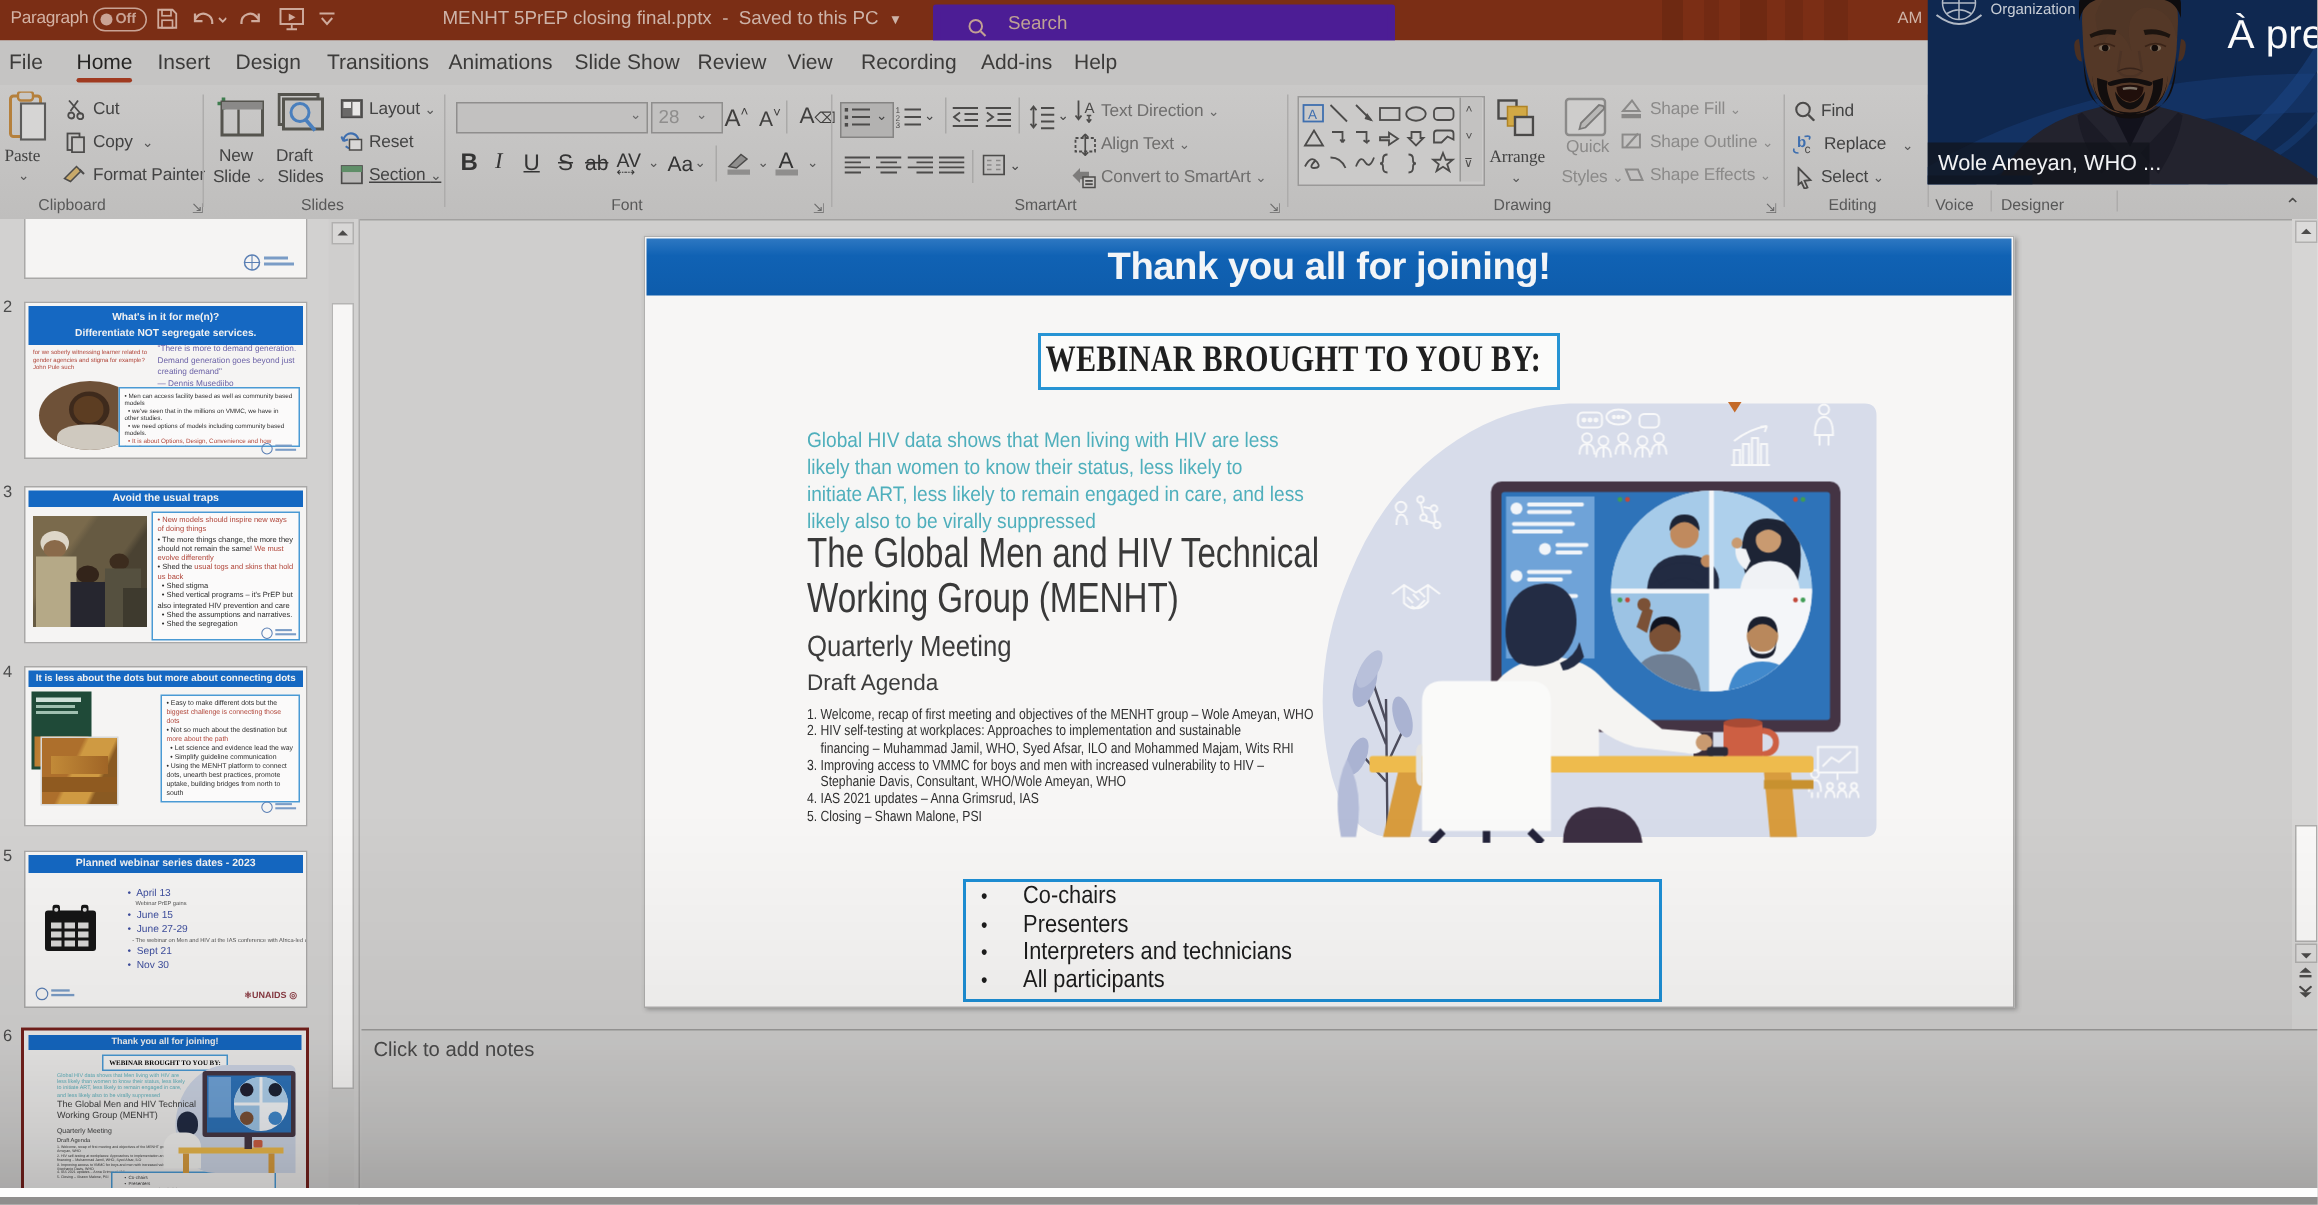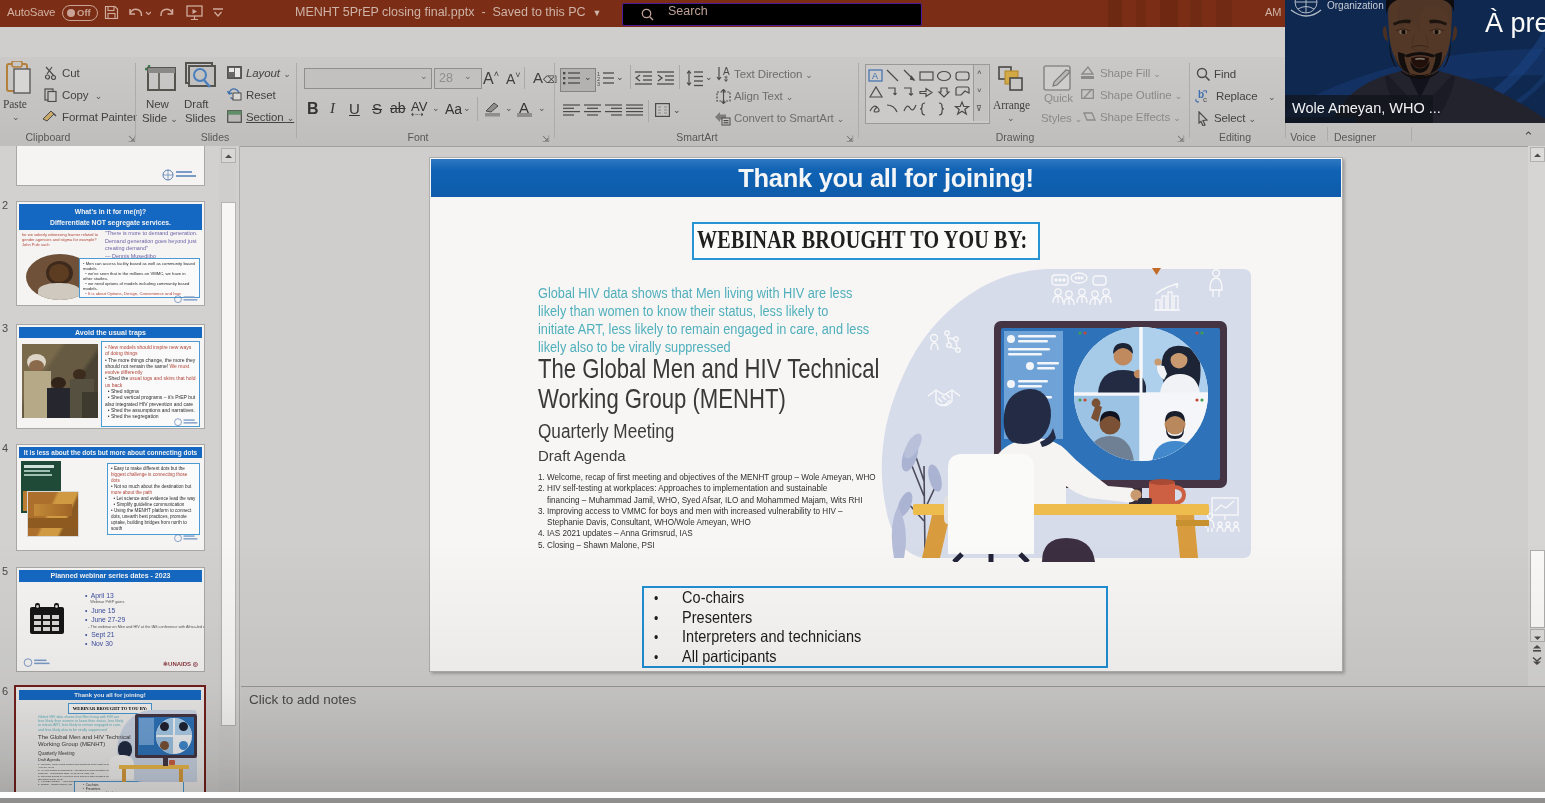--- a/index.html
+++ b/index.html
@@ -5,21 +5,21 @@
     font-family:"Liberation Sans",sans-serif;}
   .abs{position:absolute;}
   #app{position:relative;width:1545px;height:803px;background:#cfcecd;}
   
   #titlebar{left:0;top:0;width:1545px;height:27px;background:#7b2e15;color:#d8b4a6;}
   #autosave{left:7px;top:6px;font-size:11.5px;color:#d3b2a4;letter-spacing:-0.2px;}
   #toggle{left:62px;top:5px;width:34px;height:14px;border:1px solid #c9a395;border-radius:8px;}
   #toggle .knob{left:4px;top:3px;width:8px;height:8px;border-radius:50%;background:#c9a395;}
   #toggle .lab{left:14px;top:1px;font-size:9.5px;font-weight:bold;color:#c9a395;}
   #doctitle{left:295px;top:5px;font-size:12.5px;color:#cdb3a8;}
-  #searchbox{left:622px;top:3px;width:298px;height:21px;background:#000000;border:1px solid #4c1d95;
+  #searchbox{left:622px;top:3px;width:298px;height:21px;background:#4c1d95;border:5px solid #4c1d95;
      border-radius:2px;color:#bfa294;font-size:12.5px;}
   #avatarAM{left:1265px;top:6px;color:#cfb4a8;font-size:11px;}
   
   #tabrow{left:0;top:27px;width:1545px;height:30px;background:#c5c4c3;}
   .tab{position:absolute;top:6px;font-size:14px;color:#3c3b3a;}
   
   #ribbon{left:0;top:57px;width:1545px;height:89px;
      background:linear-gradient(#cac9c8,#bfbebd);border-bottom:1px solid #a2a1a0;}
   .gsep{position:absolute;top:6px;width:1px;height:75px;background:#adacab;}
   .glabel{position:absolute;top:74px;font-size:10.5px;color:#585858;width:120px;text-align:center;}
@@ -54,21 +54,21 @@
   #whitestrip{left:0;top:792px;width:1545px;height:6px;background:#fdfdfd;z-index:60;}
   #graystrip{left:0;top:798px;width:1545px;height:5px;background:#8f8e8d;z-index:60;}
   
   #dimmer{left:0;top:146px;width:1545px;height:657px;z-index:50;pointer-events:none;
      background:linear-gradient(180deg,rgba(0,0,0,0) 0%,rgba(0,0,0,0) 60%,rgba(0,0,0,0.03) 74%,
         rgba(0,0,0,0.055) 83%,rgba(0,0,0,0.13) 93%,rgba(0,0,0,0.21) 100%);}
 </style></head>
 <body>
 <div id="app">
   <div id="titlebar" class="abs"></div>
-  <div id="autosave" class="abs">AutoSave</div>
+  <div id="autosave" class="abs">Paragraph</div>
   <div id="toggle" class="abs">
       <div class="knob abs"></div>
       <div class="lab abs">Off</div>
     </div>
   <svg class="abs" style="left:104px;top:5px;" width="15" height="15" viewBox="0 0 15 15">
     <path d="M1.5 1.5 H11 L13.5 4 V13.5 H1.5 Z" fill="none" stroke="#cfab9d" stroke-width="1.2"></path>
     <rect x="4" y="1.5" width="6" height="4" fill="none" stroke="#cfab9d" stroke-width="1.1"></rect>
     <rect x="4" y="8.5" width="7" height="5" fill="none" stroke="#cfab9d" stroke-width="1.1"></rect>
   </svg>
   <svg class="abs" style="left:127px;top:5px;" width="24" height="16" viewBox="0 0 24 16">
@@ -91,20 +91,34 @@
         <circle cx="5.5" cy="5.5" r="4.2" fill="none" stroke="#c2a093" stroke-width="1.3"></circle>
         <line x1="8.8" y1="8.8" x2="12" y2="12" stroke="#c2a093" stroke-width="1.4"></line>
       </svg><span style="margin-left:45px;">Search</span></div>
   <div class="abs" style="left:1108px;top:0;width:14px;height:27px;background:rgba(0,0,0,0.10);"></div>
   <div class="abs" style="left:1136px;top:0;width:10px;height:27px;background:rgba(0,0,0,0.07);"></div>
   <div class="abs" style="left:1160px;top:0;width:18px;height:27px;background:rgba(60,20,5,0.18);"></div>
   <div class="abs" style="left:1190px;top:0;width:12px;height:27px;background:rgba(0,0,0,0.08);"></div>
   <div class="abs" style="left:1216px;top:0;width:16px;height:27px;background:rgba(60,20,5,0.14);"></div>
   <div id="avatarAM" class="abs">AM</div>
 
+  <div id="tabrow" class="abs">
+    <div class="tab" style="left:6px;">File</div>
+    <div class="tab" style="left:51px;color:#252423;">Home<div style="height:3px;background:#a03a20;margin-top:3px;border-radius:2px;"></div></div>
+    <div class="tab" style="left:105px;">Insert</div>
+    <div class="tab" style="left:157px;">Design</div>
+    <div class="tab" style="left:218px;">Transitions</div>
+    <div class="tab" style="left:299px;">Animations</div>
+    <div class="tab" style="left:383px;">Slide Show</div>
+    <div class="tab" style="left:465px;">Review</div>
+    <div class="tab" style="left:525px;">View</div>
+    <div class="tab" style="left:574px;">Recording</div>
+    <div class="tab" style="left:654px;">Add-ins</div>
+    <div class="tab" style="left:716px;">Help</div>
+  </div>
 
   <div id="ribbon" class="abs">
 
    <svg class="abs" style="left:6px;top:4px;" width="26" height="34" viewBox="0 0 26 34">
      <rect x="1" y="3" width="20" height="27" rx="2" fill="none" stroke="#b5803c" stroke-width="2"></rect>
      <rect x="6" y="0" width="10" height="6" rx="2" fill="#c7c6c5" stroke="#b5803c" stroke-width="1.6"></rect>
      <rect x="8" y="8" width="16" height="24" fill="#d6d5d4" stroke="#5c5b5a" stroke-width="1.4"></rect>
    </svg>
    <div class="btxt" style="left:3px;top:41px;font-family:Liberation Serif, serif;">Paste</div>
    <div class="btxt" style="left:12px;top:55px;font-size:9px;color:#555;">⌄</div>
@@ -142,21 +156,21 @@
      <circle cx="15" cy="13" r="6" fill="none" stroke="#4a7fbd" stroke-width="2"></circle>
      <line x1="19" y1="18" x2="25" y2="25" stroke="#4a7fbd" stroke-width="2.4"></line>
    </svg>
    <div class="btxt" style="left:184px;top:41px;">Draft</div>
    <div class="btxt" style="left:185px;top:55px;">Slides</div>
    <svg class="abs" style="left:227px;top:9px;" width="15" height="13" viewBox="0 0 15 13">
      <rect x="0.7" y="0.7" width="13.6" height="11.6" fill="#6a6968" stroke="#4c4b4a" stroke-width="1.2"></rect>
      <rect x="2" y="2" width="5" height="4" fill="#e8e7e6"></rect>
         <rect x="8" y="2" width="5" height="9" fill="#e8e7e6"></rect>
    </svg>
-   <div class="btxt" style="left:246px;top:10px;font-style:italic;">Layout <span style="font-size:9px;color:#555;">⌄</span></div>
+   <div class="btxt" style="left:246px;top:10px;">Layout <span style="font-size:9px;color:#555;">⌄</span></div>
    <svg class="abs" style="left:227px;top:31px;" width="15" height="13" viewBox="0 0 15 13">
      <path d="M2 6 a5 5 0 1 1 1.5 3.5 M2 6 l-1.5-3 M2 6 l3-1" stroke="#3f6faf" stroke-width="1.4" fill="none"></path>
      <rect x="6" y="5" width="8" height="7" fill="#d8d7d6" stroke="#4c4b4a" stroke-width="1"></rect>
    </svg>
    <div class="btxt" style="left:246px;top:32px;">Reset</div>
    <svg class="abs" style="left:227px;top:53px;" width="15" height="13" viewBox="0 0 15 13">
      <rect x="0.7" y="0.7" width="13.6" height="11.6" fill="#b9b8b7" stroke="#4c4b4a" stroke-width="1.2"></rect>
      <rect x="0.7" y="0.7" width="13.6" height="4" fill="#5f8e68"></rect>
    </svg>
    <div class="btxt" style="left:246px;top:54px;text-decoration:underline;">Section <span style="font-size:9px;color:#555;">⌄</span></div>

